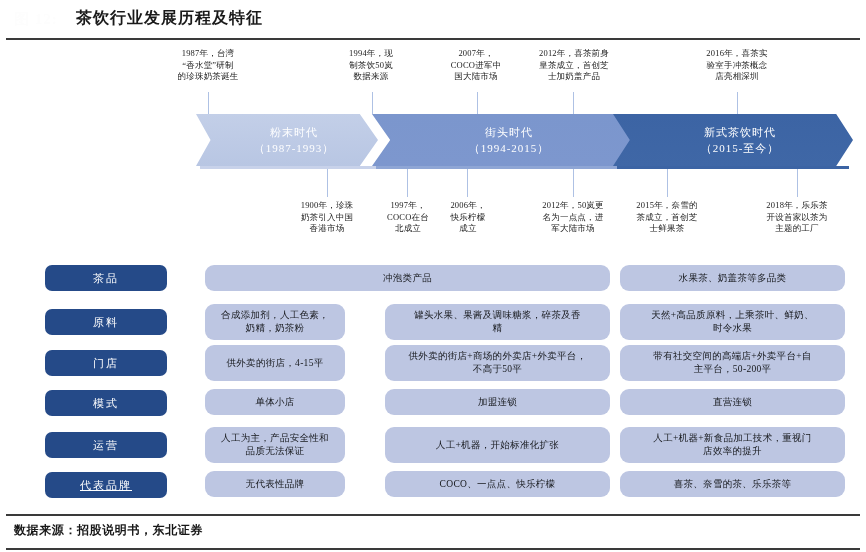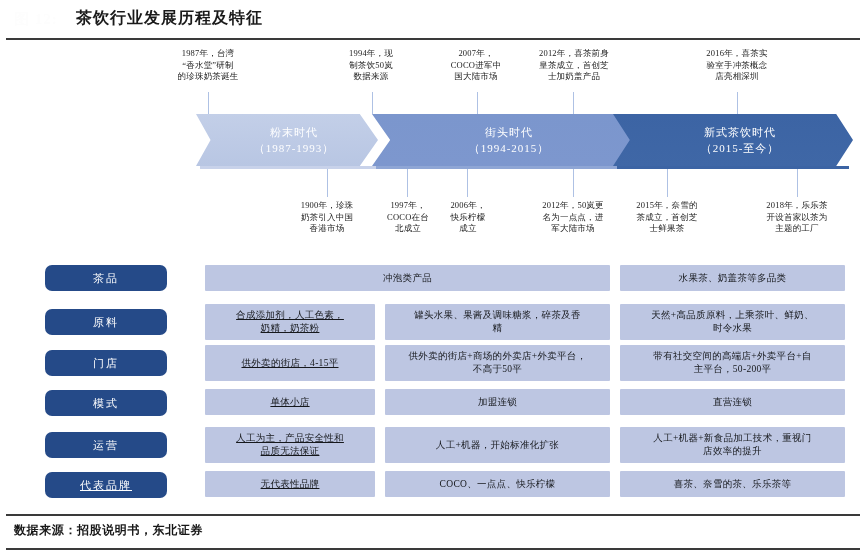--- a/index.html
+++ b/index.html
@@ -141,34 +141,34 @@
     background: #254a88;
     color: #ffffff;
     font-size: 11px;
     letter-spacing: 2px;
     display: flex;
     align-items: center;
     justify-content: center;
   }
   .cell {
     position: absolute;
-    border-radius: 1px;
+    border-radius: 9px;
     background: #bdc6e2;
     color: #16181c;
     font-size: 9.5px;
     line-height: 13px;
     letter-spacing: 0.3px;
     text-align: center;
     display: flex;
     align-items: center;
     justify-content: center;
     padding: 2px 8px;
     box-sizing: border-box;
   }
-  .c1 { left: 205px; width: 170px; text-decoration: underline; }
+  .c1 { left: 205px; width: 140px; }
   .c2 { left: 385px; width: 225px; }
   .c3 { left: 620px; width: 225px; }
   .cwide { left: 205px; width: 405px; }
 
   
   .rule-bot-1 {
     position: absolute;
     left: 6px;
     top: 514px;
     width: 854px;

